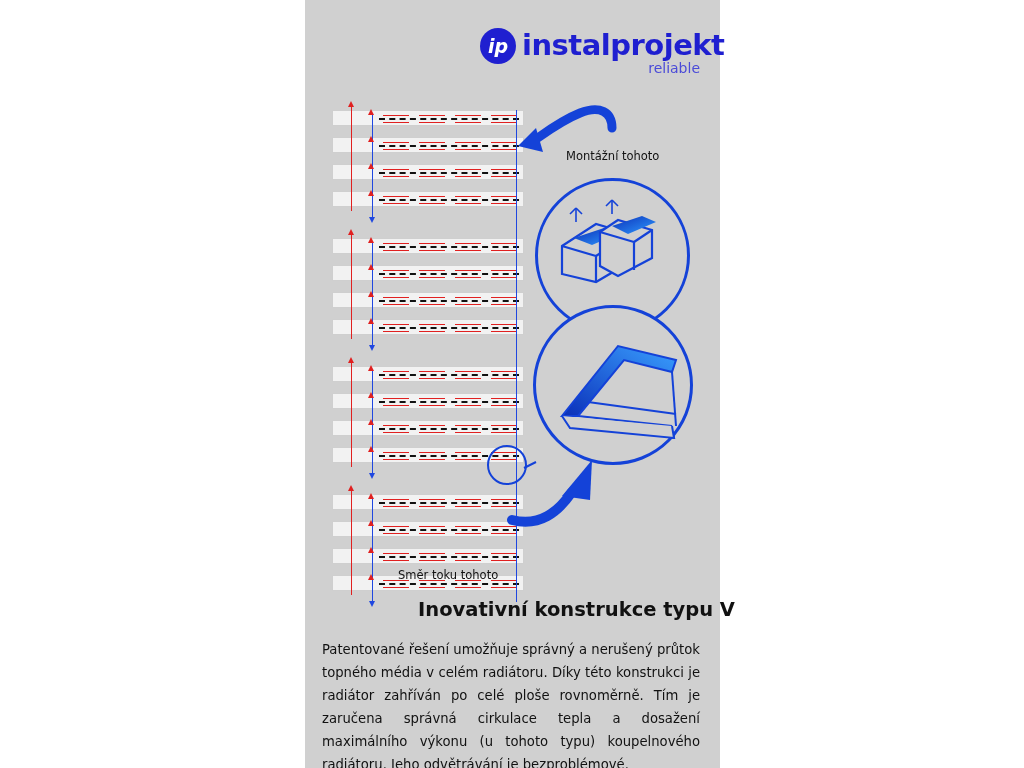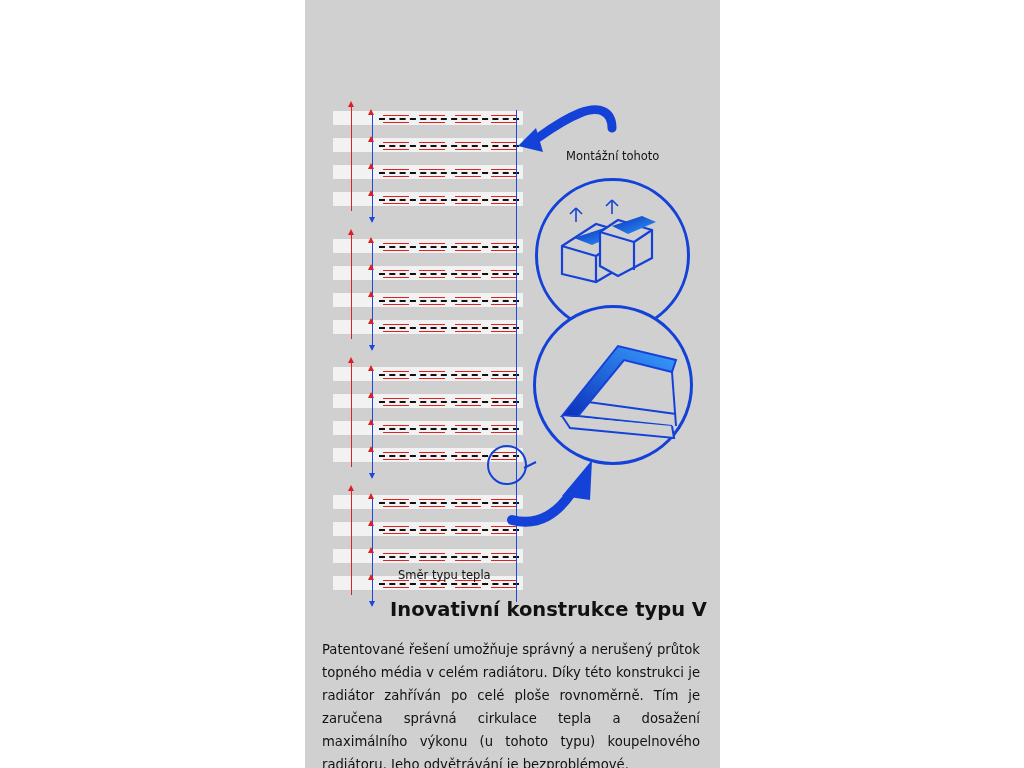--- a/index.html
+++ b/index.html
@@ -161,20 +161,21 @@
   .headline {
     position: absolute;
     left: 305px;
     top: 598px;
     width: 487px;
     text-align: center;
     font-size: 19.5px;
     font-weight: bold;
     color: #111111;
     font-family: "DejaVu Sans", sans-serif;
+    padding-left: 28px;
   }
   .body-text {
     position: absolute;
     left: 322px;
     top: 638px;
     width: 378px;
     font-size: 13.2px;
     line-height: 23px;
     color: #111111;
     text-align: justify;
@@ -183,20 +184,26 @@
   svg { display: block; }
   .abs-svg { position: absolute; left: 0; top: 0; pointer-events: none; }
 </style>
 </head>
 <body>
 
 <div id="stage">
 
   <div class="panel"></div>
 
+  <div class="logo-wrap">
+    <div class="logo-mark"></div>
+    <div class="logo-mark-text">ip</div>
+    <div class="logo-text">instalprojekt</div>
+    <div class="logo-sub">reliable</div>
+  </div>
 
   <div class="radiator" id="radiator">
       <div class="rad-bar" style="top: 0px;">
         <div class="dash" style="left: 46px; width: 140px;"></div>
         <div class="red-seg" style="left: 50px; width: 26px;"></div>
         <div class="red-seg b" style="left: 50px; width: 26px;"></div>
         <div class="red-seg" style="left: 86px; width: 26px;"></div>
         <div class="red-seg b" style="left: 86px; width: 26px;"></div>
         <div class="red-seg" style="left: 122px; width: 26px;"></div>
         <div class="red-seg b" style="left: 122px; width: 26px;"></div>
@@ -483,18 +490,18 @@
       <path d="M10,86 L66,16 L124,30 L120,42 L72,30 L26,86 Z" fill="url(#gradBlue2)"></path>
       <path d="M26,86 L72,30 L120,42 L124,30 L66,16 L10,86 Z" fill="none" stroke="#1442d8" stroke-width="2"></path>
       <path d="M26,86 L120,96" fill="none" stroke="#1442d8" stroke-width="2"></path>
       <path d="M120,42 L124,96" fill="none" stroke="#1442d8" stroke-width="2"></path>
       <path d="M36,72 L124,84" fill="none" stroke="#1442d8" stroke-width="2"></path>
       <path d="M10,86 L18,98 L122,108 L120,96" fill="#d0d0d0" stroke="#1442d8" stroke-width="2"></path>
     </g>
   </svg>
 
   <div class="lbl" id="label-konzoly">Montážní tohoto</div>
-  <div class="lbl" id="label-smer">Směr typu tepla</div>
+  <div class="lbl" id="label-smer">Směr toku tohoto</div>
 
   <div class="headline">Inovativní konstrukce typu V</div>
   <div class="body-text">Patentované řešení umožňuje správný a nerušený průtok topného média v celém radiátoru. Díky této konstrukci je radiátor zahříván po celé ploše rovnoměrně. Tím je zaručena správná cirkulace tepla a dosažení maximálního výkonu (u tohoto typu) koupelnového radiátoru. Jeho odvětrávání je bezproblémové.</div>
 
 </div>
 
 </body></html>

